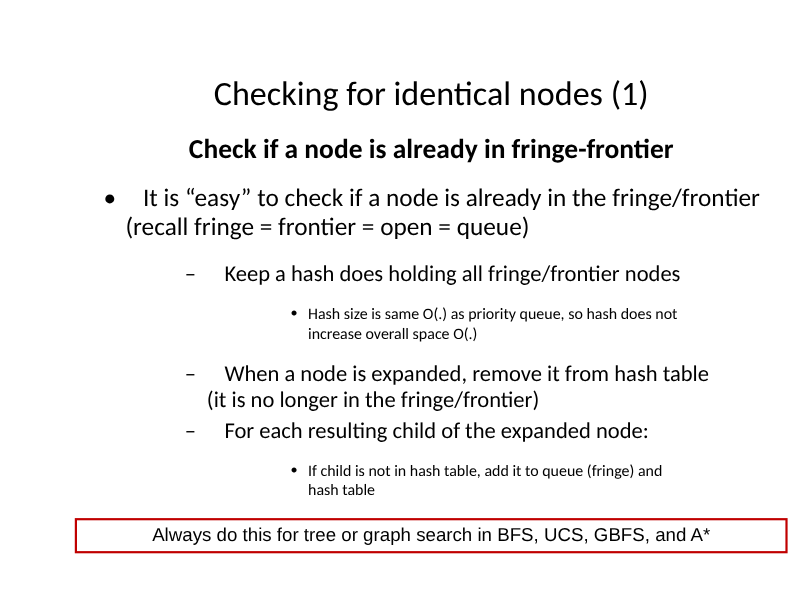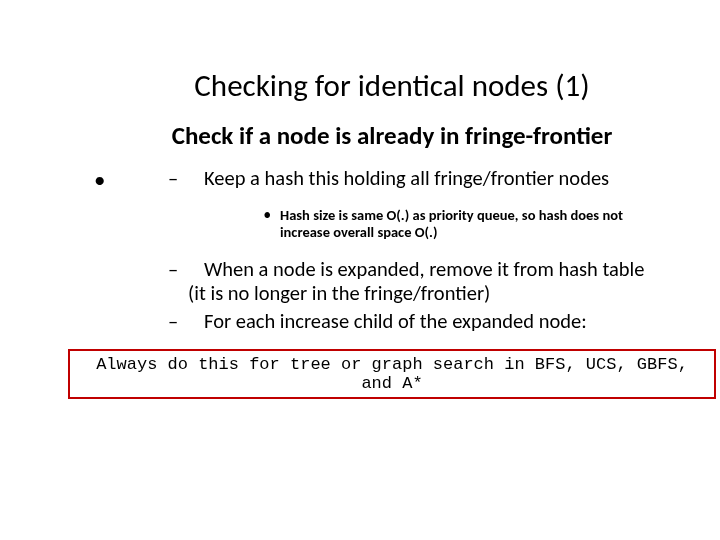--- a/index.html
+++ b/index.html
@@ -52,58 +52,59 @@
     left: 22px;
     top: 0;
   }
   .lvl3 > li {
     font-size: 14.5px;
     line-height: 1.22;
     padding-left: 60px;
     position: relative;
     margin-top: 2px;
     margin-bottom: 1px;
-    font-weight: bold;
   }
   .lvl3 > li::before {
     content: "•";
     position: absolute;
     left: 44px;
     top: 0;
     font-size: 13px;
   }
   .callout {
     border: 2px solid #c00000;
     margin: 10px 8px 0 8px;
     padding: 4px 6px;
-    font-family: Liberation Mono, monospace;
+    font-family: Liberation Sans, sans-serif;
     font-size: 17px;
     text-align: center;
   }
 </style>
 </head>
 <body>
 
 <div class="title">Checking for identical nodes (1)</div>
 <div class="subtitle">Check if a node is already in fringe-frontier</div>
 
 <ul class="lvl1">
   <li>
+    <span>It is “easy” to check if a node is already in the fringe/frontier (recall fringe = frontier = open = queue)</span>
     <ul class="lvl2">
       <li>
-        <span>Keep a hash this holding all fringe/frontier nodes</span>
+        <span>Keep a hash does holding all fringe/frontier nodes</span>
         <ul class="lvl3">
           <li>Hash size is same O(.) as priority queue, so hash does not increase overall space O(.)</li>
         </ul>
       </li>
       <li>
         <span>When a node is expanded, remove it from hash table (it is no longer in the fringe/frontier)</span>
       </li>
       <li>
-        <span>For each increase child of the expanded node:</span>
+        <span>For each resulting child of the expanded node:</span>
         <ul class="lvl3">
+          <li>If child is not in hash table, add it to queue (fringe) and hash table</li>
         </ul>
       </li>
     </ul>
   </li>
 </ul>
 
 <div class="callout">Always do this for tree or graph search in BFS, UCS, GBFS, and A*</div>
 
 </body></html>

